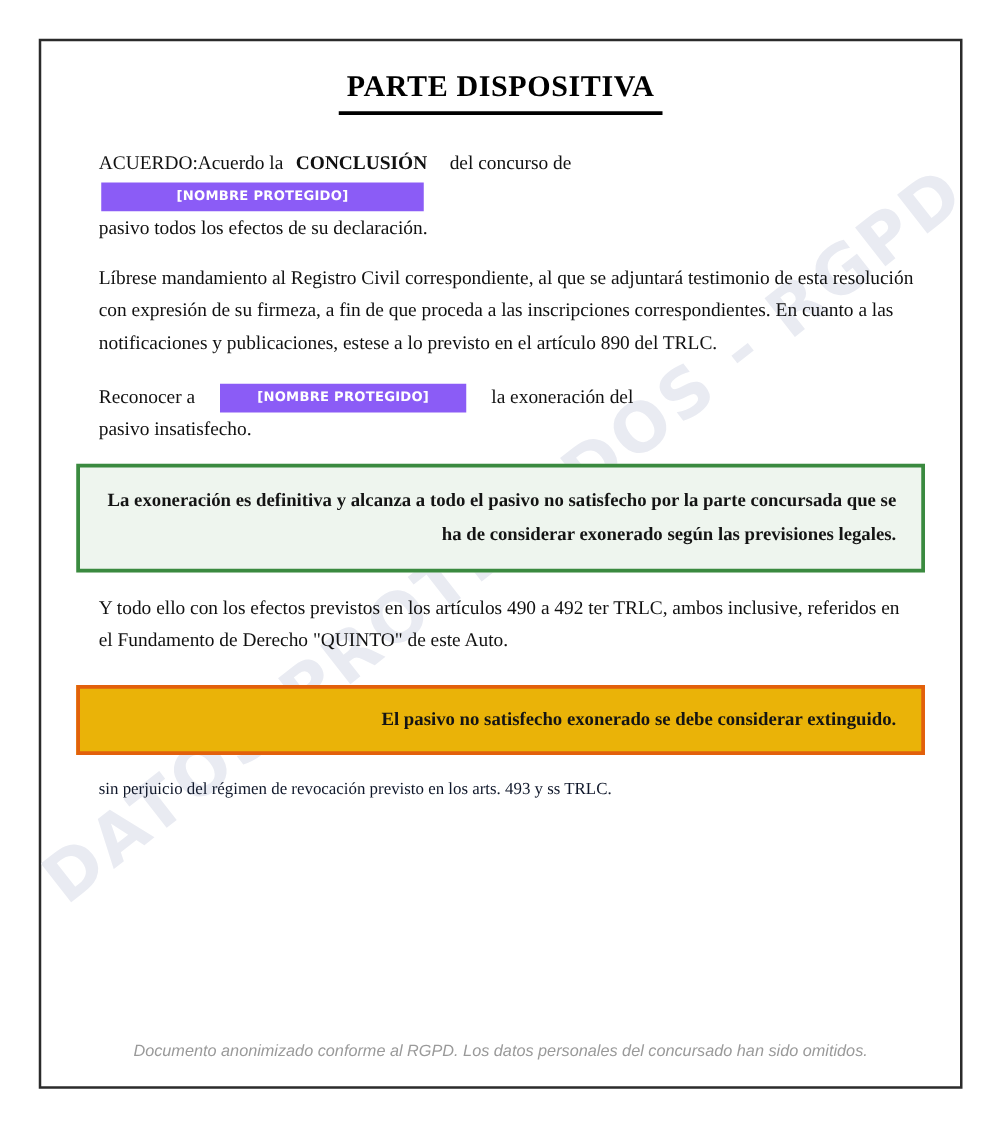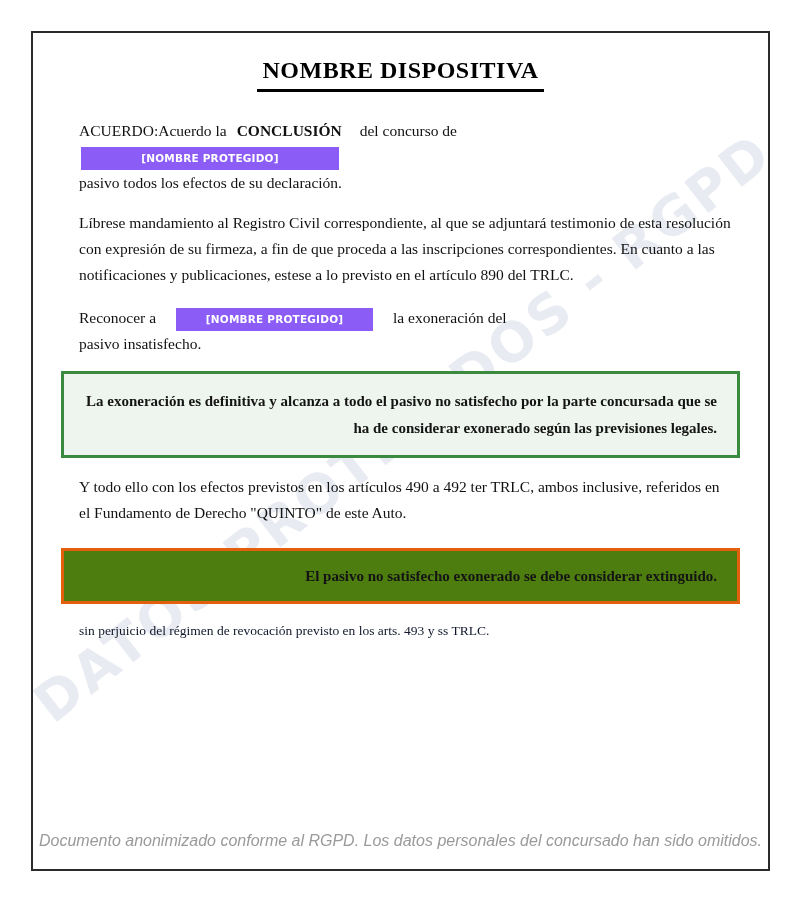--- a/index.html
+++ b/index.html
@@ -128,21 +128,21 @@
     font-size: 15px;
     line-height: 27px;
     color: #141414;
     text-align: right;
   }
   .callout-green {
     background: #eef5ee;
     border: 3px solid #3a8a3f;
   }
   .callout-orange {
-    background: #4d7c0f;
+    background: #eab308;
     border: 3px solid #e2600b;
     padding-top: 12px;
     padding-bottom: 11px;
   }
 
   .callout-wrap { padding: 0 28px 0 28px; }
 
   .after-orange {
     padding: 0 34px 0 46px;
   }
@@ -159,41 +159,41 @@
     position: absolute;
     left: 0;
     right: 0;
     bottom: 20px;
     text-align: center;
     z-index: 2;
   }
   .footer-line {
     font-family: "Liberation Sans", sans-serif;
     font-style: italic;
-    font-size: 16px;
+    font-size: 13px;
     line-height: 17px;
     color: #9a9a9a;
     margin: 0;
   }
 </style>
 </head>
 <body>
 
 <div id="page-root">
 
   <div class="sheet">
 
     <div class="watermark">
       <div class="watermark-text">DATOS PROTEGIDOS - RGPD</div>
     </div>
 
     <div class="content">
 
       <div class="title-wrap">
-        <div class="doc-title">NOMBRE DISPOSITIVA</div>
+        <div class="doc-title">PARTE DISPOSITIVA</div>
       </div>
 
       <div class="body-area">
 
         <p class="para tight">
           <span>ACUERDO:Acuerdo la</span><span class="gap-sm"></span><span class="bold">CONCLUSIÓN</span><span class="gap-md"></span><span>del concurso de</span><span class="gap-md"></span><span class="redaction wide">[NOMBRE PROTEGIDO]</span><br>
           <span>pasivo todos los efectos de su declaración.</span>
         </p>
 
         <p class="para">Líbrese mandamiento al Registro Civil correspondiente, al que se adjuntará testimonio de esta resolución con expresión de su firmeza, a fin de que proceda a las inscripciones correspondientes. En cuanto a las notificaciones y publicaciones, estese a lo previsto en el artículo 890 del TRLC.</p>

